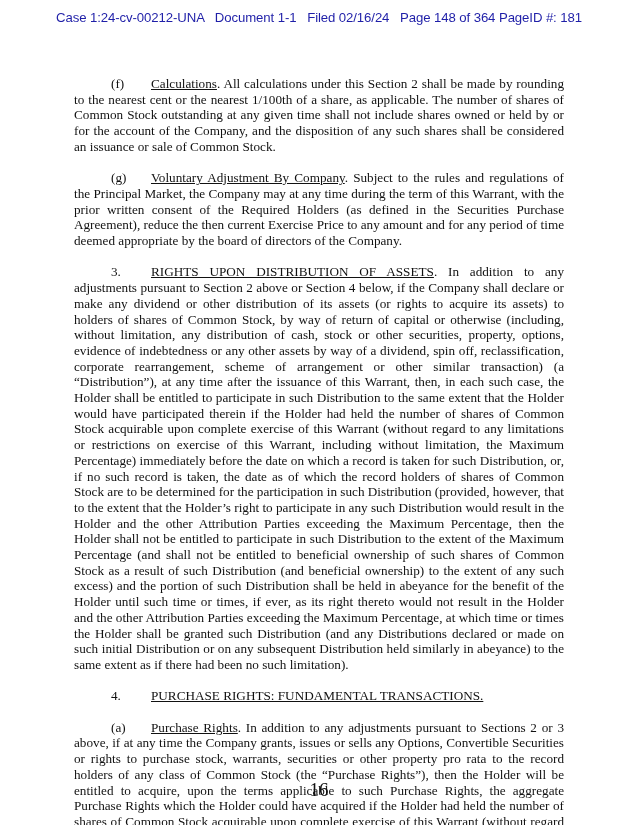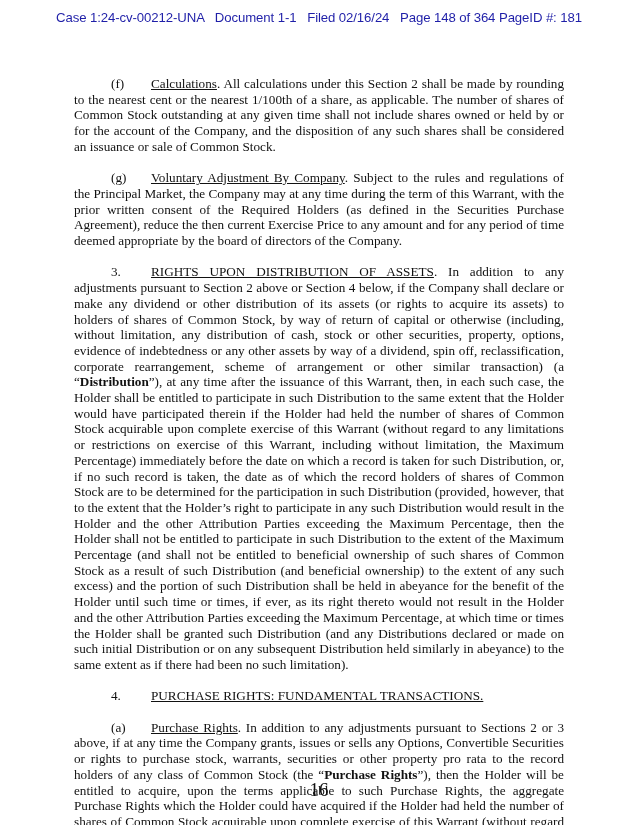--- a/index.html
+++ b/index.html
@@ -43,21 +43,21 @@
   .para .num {
     display: inline-block;
     width: 40px;
     text-indent: 0;
   }
   .u {
     text-decoration: underline;
     text-align: right;
   }
   .b {
-    font-weight: bold;
+    font-weight: normal;
   }
   .heading {
     margin: 0 0 15.7px 0;
     text-indent: 37px;
     text-align: left;
   }
   .pagenum {
     position: absolute;
     top: 779px;
     left: 0;

